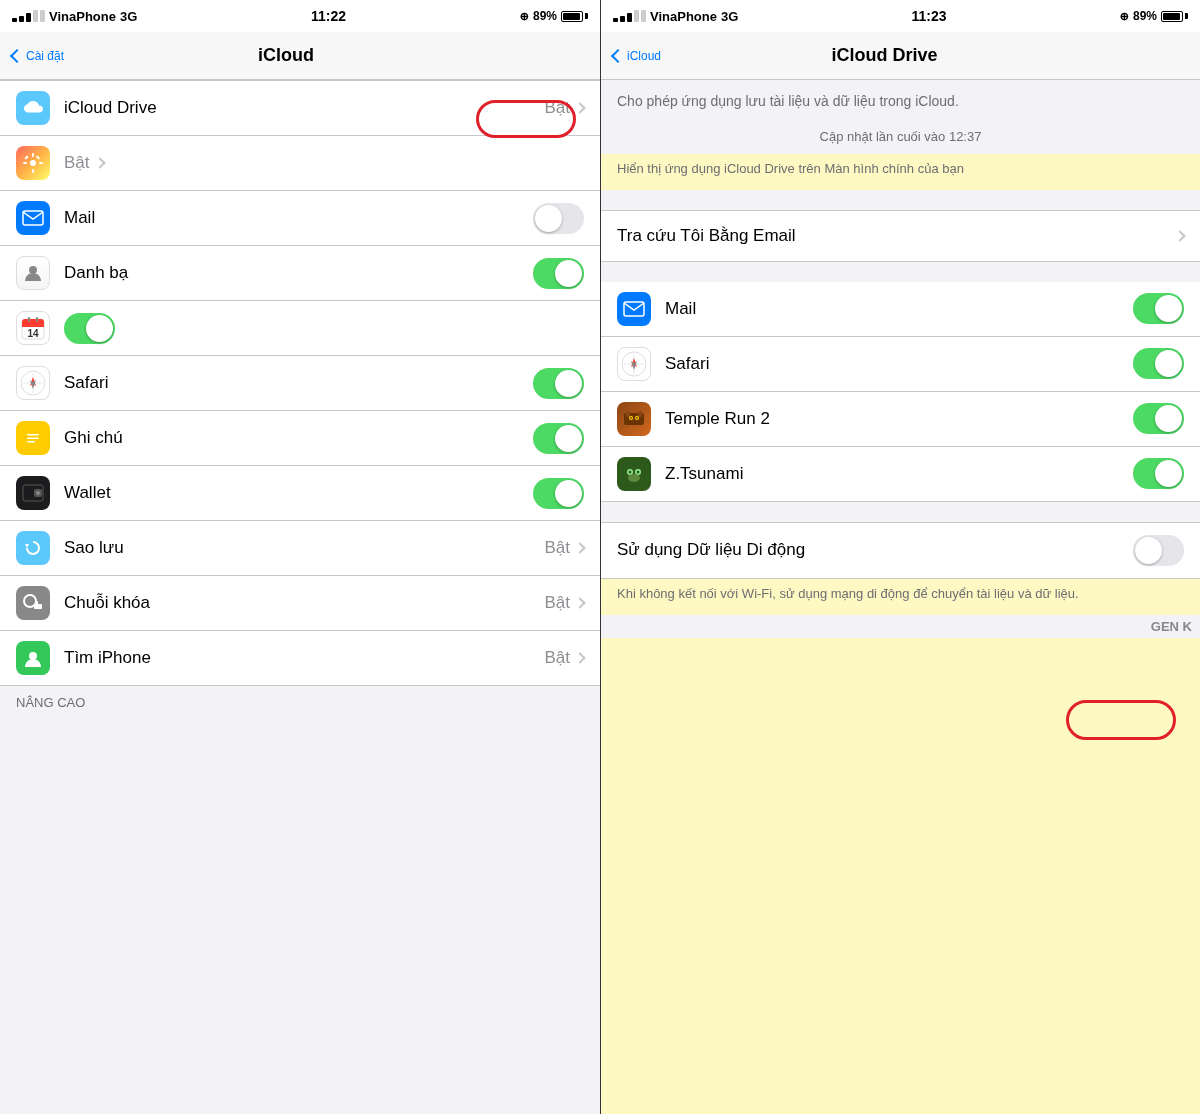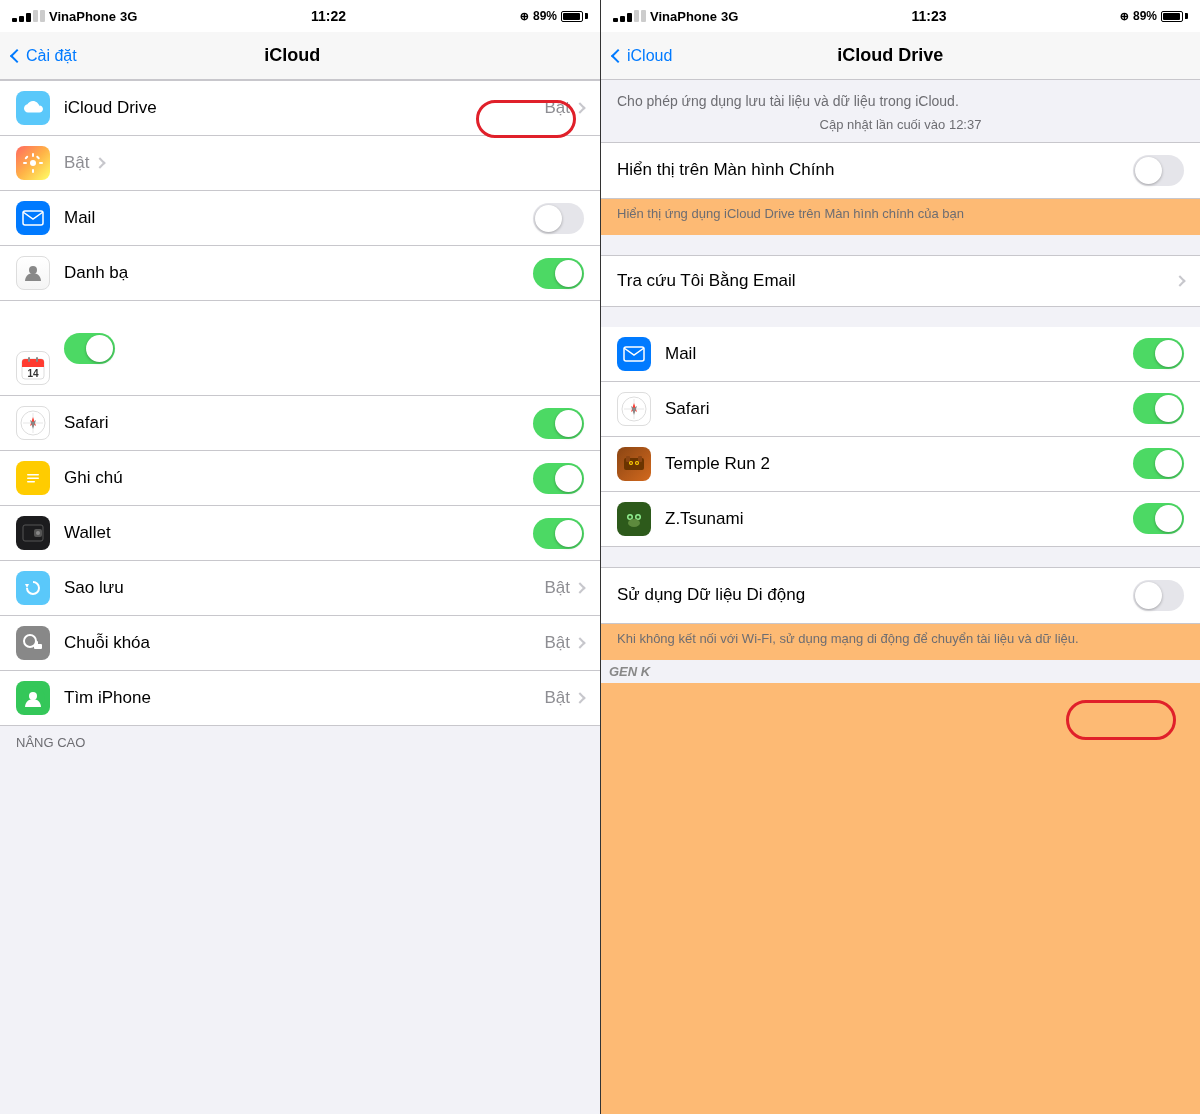--- a/index.html
+++ b/index.html
@@ -58,21 +58,21 @@
     .nav-bar {
       background: rgba(247,247,247,0.95);
       border-bottom: 1px solid #c8c7cc;
       display: flex;
       align-items: center;
       padding: 8px 12px;
       height: 48px;
       flex-shrink: 0;
     }
     .nav-back {
-      display: flex; align-items: center; color: #007aff; font-size: 16px; cursor: pointer;
+      display: flex; align-items: center; color: #007aff; font-size: 12px; cursor: pointer;
     }
     .nav-back-chevron {
       width: 10px; height: 10px; border-left: 2px solid #007aff; border-bottom: 2px solid #007aff;
       transform: rotate(45deg); margin-right: 4px;
     }
     .nav-title {
       flex: 1; text-align: center; font-weight: 600; font-size: 18px; color: #000;
     }
     
     .settings-list {
@@ -119,65 +119,65 @@
       transition: left 0.2s;
     }
     .toggle.on .toggle-thumb { left: 22px; }
     .toggle.off .toggle-thumb { left: 2px; }
 
     
     .icon-icloud { background: #5ac8fa; }
     .icon-photos { background: linear-gradient(135deg, #ff6961 0%, #ffb347 50%, #ffff66 100%); }
     .icon-mail { background: #007aff; }
     .icon-contacts { background: linear-gradient(#fff 0%, #f5f5f5 100%); border: 1px solid #ddd; }
-    .icon-calendar { background: #fff; border: 1px solid #ddd; margin-top: 40px; }
+    .icon-calendar { background: #fff; border: 1px solid #ddd; }
     .icon-reminders { background: #fff; border: 1px solid #ddd; }
     .icon-safari { background: #fff; border: 1px solid #ddd; }
     .icon-notes { background: #ffcc00; }
     .icon-wallet { background: #1c1c1e; }
     .icon-backup { background: #5ac8fa; }
     .icon-keychain { background: #888; }
     .icon-findmy { background: #34c759; }
 
     
     .description-text {
       font-size: 13px; color: #6d6d72; padding: 8px 16px 12px; line-height: 1.4;
     }
 
     
     .right-screen-content {
-      flex: 1; overflow-y: auto; background: #fdba74;
+      flex: 1; overflow-y: auto; background: #fef9c3;
     }
     .info-section {
       background: #f2f2f7; padding: 12px 16px 8px;
       font-size: 14px; color: #6d6d72; line-height: 1.4;
     }
     .info-section .update-text {
-      text-align: center; font-size: 13px; color: #6d6d72; margin-top: 4px;
+      text-align: center; font-size: 13px; color: #6d6d72; margin-top: 16px;
     }
     .setting-row {
       background: #fff;
       border-top: 1px solid #c8c7cc;
       border-bottom: 1px solid #c8c7cc;
       display: flex; align-items: center;
       padding: 12px 16px;
       min-height: 52px;
     }
     .setting-row-label {
       flex: 1; font-size: 17px; color: #000;
     }
     .setting-row-desc {
       font-size: 13px; color: #6d6d72; padding: 6px 16px 12px; line-height: 1.4;
     }
     .section-divider { height: 20px; background: #f2f2f7; }
 
     
     .watermark {
-      text-align: left; padding: 4px 8px;
-      font-size: 13px; font-weight: 700; color: #888; font-style: italic;
+      text-align: right; padding: 4px 8px;
+      font-size: 13px; font-weight: 700; color: #888; 
       background: #f2f2f7;
     }
 
     
     .screen-wrapper {
       position: relative;
       width: 600px;
       height: 848px;
     }
     .highlight-icloud-drive {
@@ -445,26 +445,20 @@
       <div style="width:80px"></div>
     </div>
 
     <div class="right-screen-content">
 
       <div class="info-section">
         <p>Cho phép ứng dụng lưu tài liệu và dữ liệu trong iCloud.</p>
         <p class="update-text">Cập nhật lần cuối vào 12:37</p>
       </div>
 
-      <div class="setting-row">
-        <span class="setting-row-label">Hiển thị trên Màn hình Chính</span>
-        <div class="toggle off">
-          <div class="toggle-thumb"></div>
-        </div>
-      </div>
       <div class="setting-row-desc">Hiển thị ứng dụng iCloud Drive trên Màn hình chính của bạn</div>
 
       <div class="section-divider"></div>
       <div class="setting-row">
         <span class="setting-row-label">Tra cứu Tôi Bằng Email</span>
         <div class="chevron-right"></div>
       </div>
 
       <div class="section-divider"></div>
 

